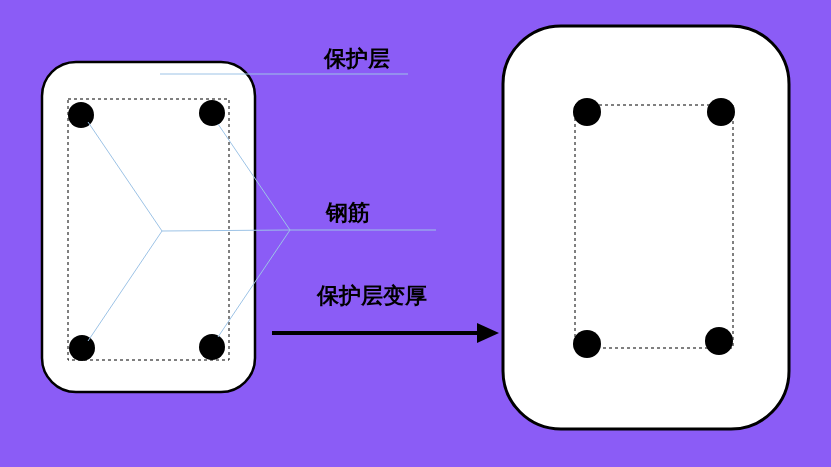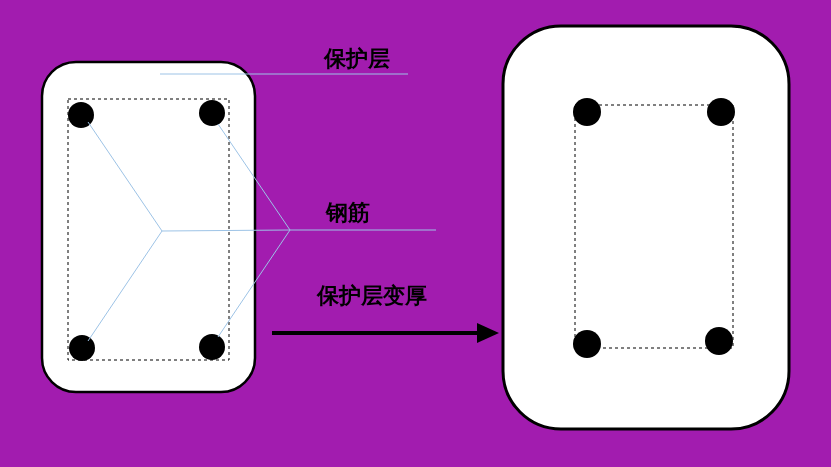--- a/index.html
+++ b/index.html
@@ -4,21 +4,21 @@
 <style>
   html, body {
     margin: 0;
     padding: 0;
     background: #ffffff;
   }
   .stage {
     position: relative;
     width: 831px;
     height: 467px;
-    background: #a21caf;
+    background: #8b5cf6;
     overflow: hidden;
     font-family: "Liberation Sans", sans-serif;
   }
   svg { display: block; }
   .outline {
     fill: #ffffff;
     stroke: #000000;
   }
   .dashed {
     fill: none;

